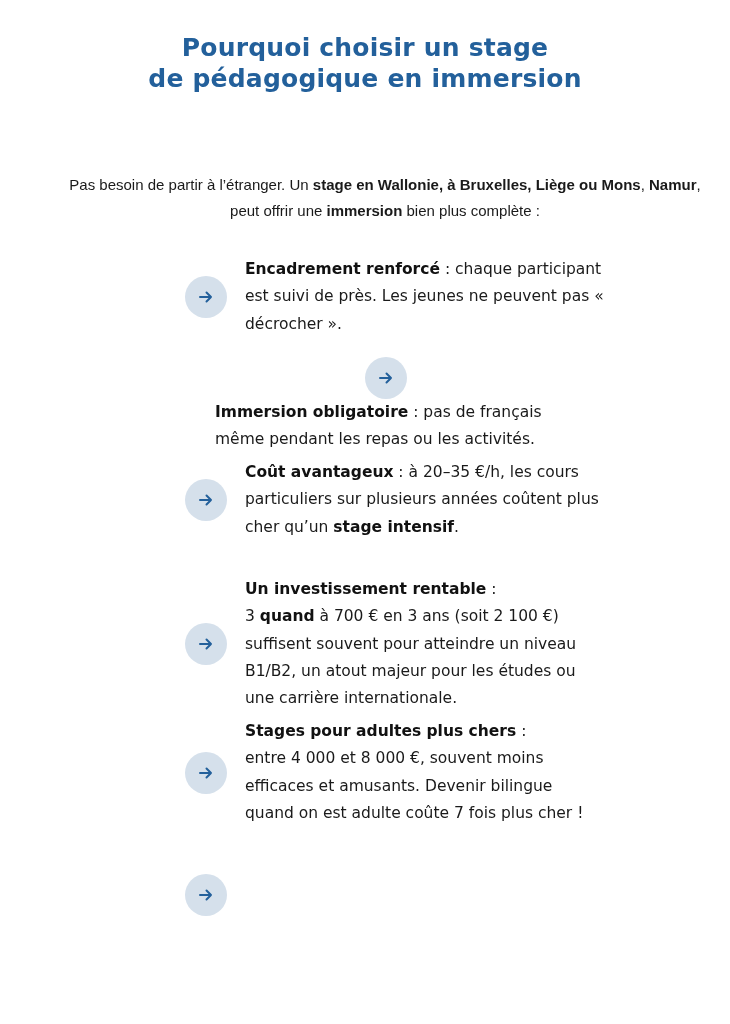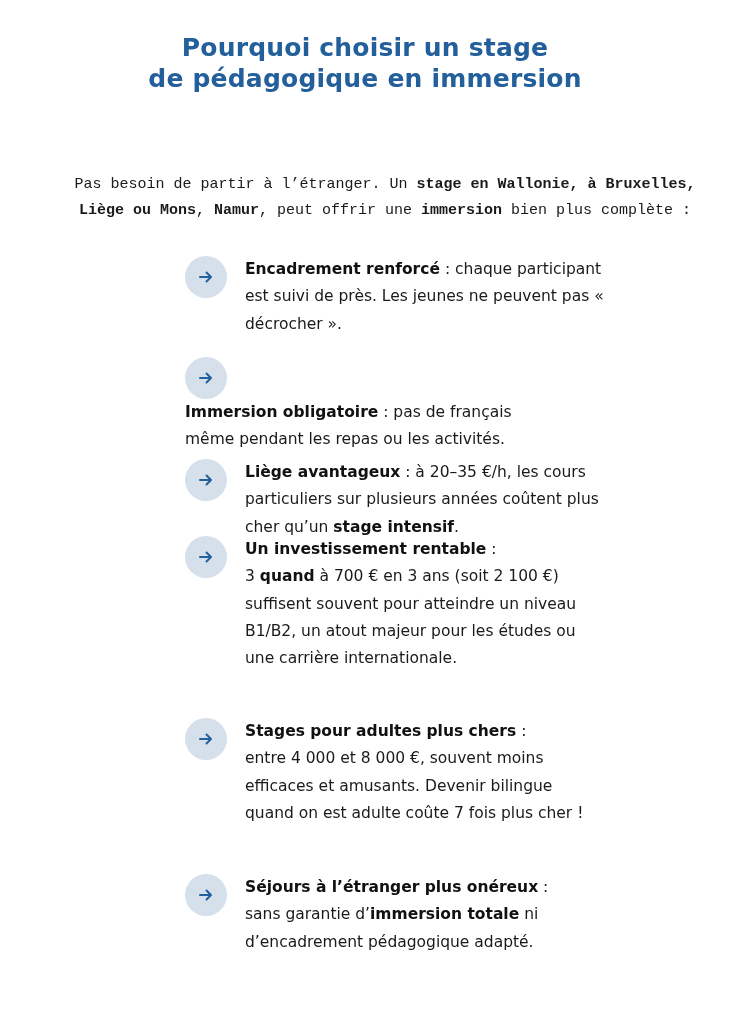--- a/index.html
+++ b/index.html
@@ -33,41 +33,42 @@
       margin: 0;
       letter-spacing: 0.2px;
     }
     .title span { display: block; }
     .intro {
       position: absolute;
       top: 172px;
       left: 60px;
       width: 650px;
       text-align: center;
-      font-family: Liberation Mono, monospace;
+      font-family: Liberation Sans, sans-serif;
       font-size: 15px;
       line-height: 26px;
       color: #1a1a1a;
       margin: 0;
     }
     .intro b { font-weight: bold; }
     .list {
       position: absolute;
       left: 0;
       top: 0;
       width: 730px;
       margin: 0;
       padding: 0;
       list-style: none;
     }
     .item {
       position: absolute;
       left: 185px;
       width: 420px;
       display: flex;
+      align-items: center;
     }
     .arrow-badge {
       flex: 0 0 42px;
       width: 42px;
       height: 42px;
       border-radius: 50%;
       background: #d5e0eb;
       display: flex;
       align-items: center;
       justify-content: center;
@@ -111,23 +112,23 @@
           </svg>
         </span>
       <div class="item-text"><b>Immersion obligatoire</b> : pas de français même pendant les repas ou les activités.</div>
     </li>
     <li class="item" style="top: 459px;">
       <span class="arrow-badge" style="background: rgb(213, 224, 235);">
           <svg width="14" height="12" viewBox="0 0 14 12">
             <path d="M1 6 H12 M7.5 1.5 L12 6 L7.5 10.5" fill="none" stroke="#23609b" stroke-width="2" stroke-linecap="round" stroke-linejoin="round"></path>
           </svg>
         </span>
-      <div class="item-text"><b>Liège avantageux</b> : à 20–35 €/h, les cours particuliers sur plusieurs années coûtent plus cher qu’un <b>stage intensif</b>.</div>
+      <div class="item-text"><b>Coût avantageux</b> : à 20–35 €/h, les cours particuliers sur plusieurs années coûtent plus cher qu’un <b>stage intensif</b>.</div>
     </li>
-    <li class="item" style="top: 536px;">
+    <li class="item" style="top: 576px;">
       <span class="arrow-badge" style="background: rgb(213, 224, 235);">
           <svg width="14" height="12" viewBox="0 0 14 12">
             <path d="M1 6 H12 M7.5 1.5 L12 6 L7.5 10.5" fill="none" stroke="#23609b" stroke-width="2" stroke-linecap="round" stroke-linejoin="round"></path>
           </svg>
         </span>
       <div class="item-text"><b>Un investissement rentable</b> :<br>3 <b>quand</b> à 700 € en 3 ans (soit 2 100 €) suffisent souvent pour atteindre un niveau B1/B2, un atout majeur pour les études ou une carrière internationale.</div>
     </li>
     <li class="item" style="top: 718px;">
       <span class="arrow-badge" style="background: rgb(213, 224, 235);">
           <svg width="14" height="12" viewBox="0 0 14 12">
@@ -135,17 +136,16 @@
           </svg>
         </span>
       <div class="item-text"><b>Stages pour adultes plus chers</b> :<br>entre 4 000 et 8 000 €, souvent moins efficaces et amusants. Devenir bilingue quand on est adulte coûte 7 fois plus cher !</div>
     </li>
     <li class="item" style="top: 874px;">
       <span class="arrow-badge" style="background: rgb(213, 224, 235);">
           <svg width="14" height="12" viewBox="0 0 14 12">
             <path d="M1 6 H12 M7.5 1.5 L12 6 L7.5 10.5" fill="none" stroke="#23609b" stroke-width="2" stroke-linecap="round" stroke-linejoin="round"></path>
           </svg>
         </span>
-      <div class="item-text"><b>Séjours à l’étranger plus onéreux</b> :<br>sans garantie d’<b>immersion totale</b> ni d’encadrement pédagogique adapté.</div>
     </li>
   </ul>
 
 </div>
 
 </body></html>

